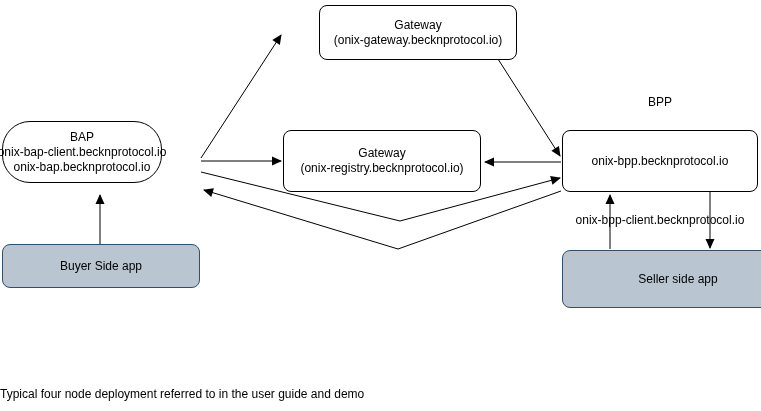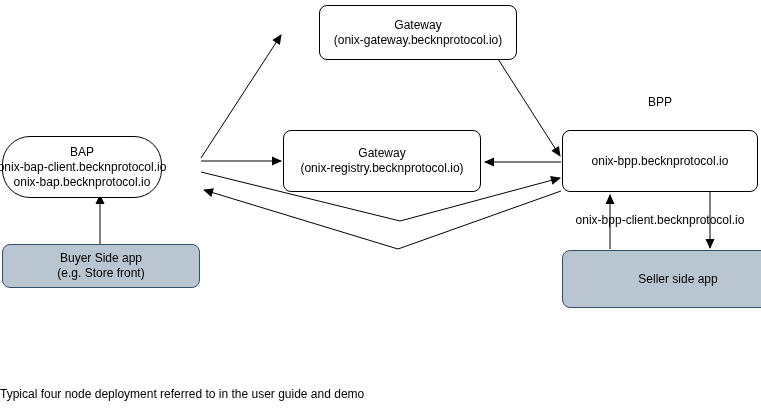--- a/index.html
+++ b/index.html
@@ -19,21 +19,21 @@
     display:flex;flex-direction:column;
     align-items:center;justify-content:center;
     text-align:center;
     font-size:12px;line-height:15px;color:#000;
     border-radius:8px;
     white-space:nowrap;
   }
   .node.plain{background:var(--node-fill,#fff);border:1px solid var(--node-border,#000);}
   .node.app{background:var(--app-fill,#b9c6d1);border:1px solid var(--app-border,#33506a);}
   #node-gateway {left:283px;top:5px;  width:198px;height:55px;margin-left:36px;}
-  #node-bap     {left:2px;  top:136px;width:160px;height:62px;border-radius:28px;}
+  #node-bap     {left:2px;  top:121px;width:160px;height:62px;border-radius:28px;}
   #node-registry{left:283px;top:130px;width:198px;height:62px;}
   #node-bpp     {left:562px;top:130px;width:196px;height:62px;gap:44px;}
   #node-buyer   {left:2px;  top:244px;width:198px;height:44px;}
   #node-seller  {left:562px;top:250px;width:232px;height:58px;}
   #caption{
     position:absolute;left:0;top:387px;width:761px;
     font-size:12px;color:#000;
   }
 </style>
 </head>
@@ -75,21 +75,20 @@
   </div>
 
   <div id="node-bpp" class="node plain">
     <div>BPP</div>
     <div>onix-bpp.becknprotocol.io</div>
     <div>onix-bpp-client.becknprotocol.io</div>
   </div>
 
   <div id="node-buyer" class="node app">
     <div>Buyer Side app</div>
-    <div>(e.g. Store front)</div>
   </div>
 
   <div id="node-seller" class="node app">
     <div>Seller side app</div>
   </div>
 
   <div id="caption">Typical four node deployment referred to in the user guide and demo</div>
 
 </div>
 

